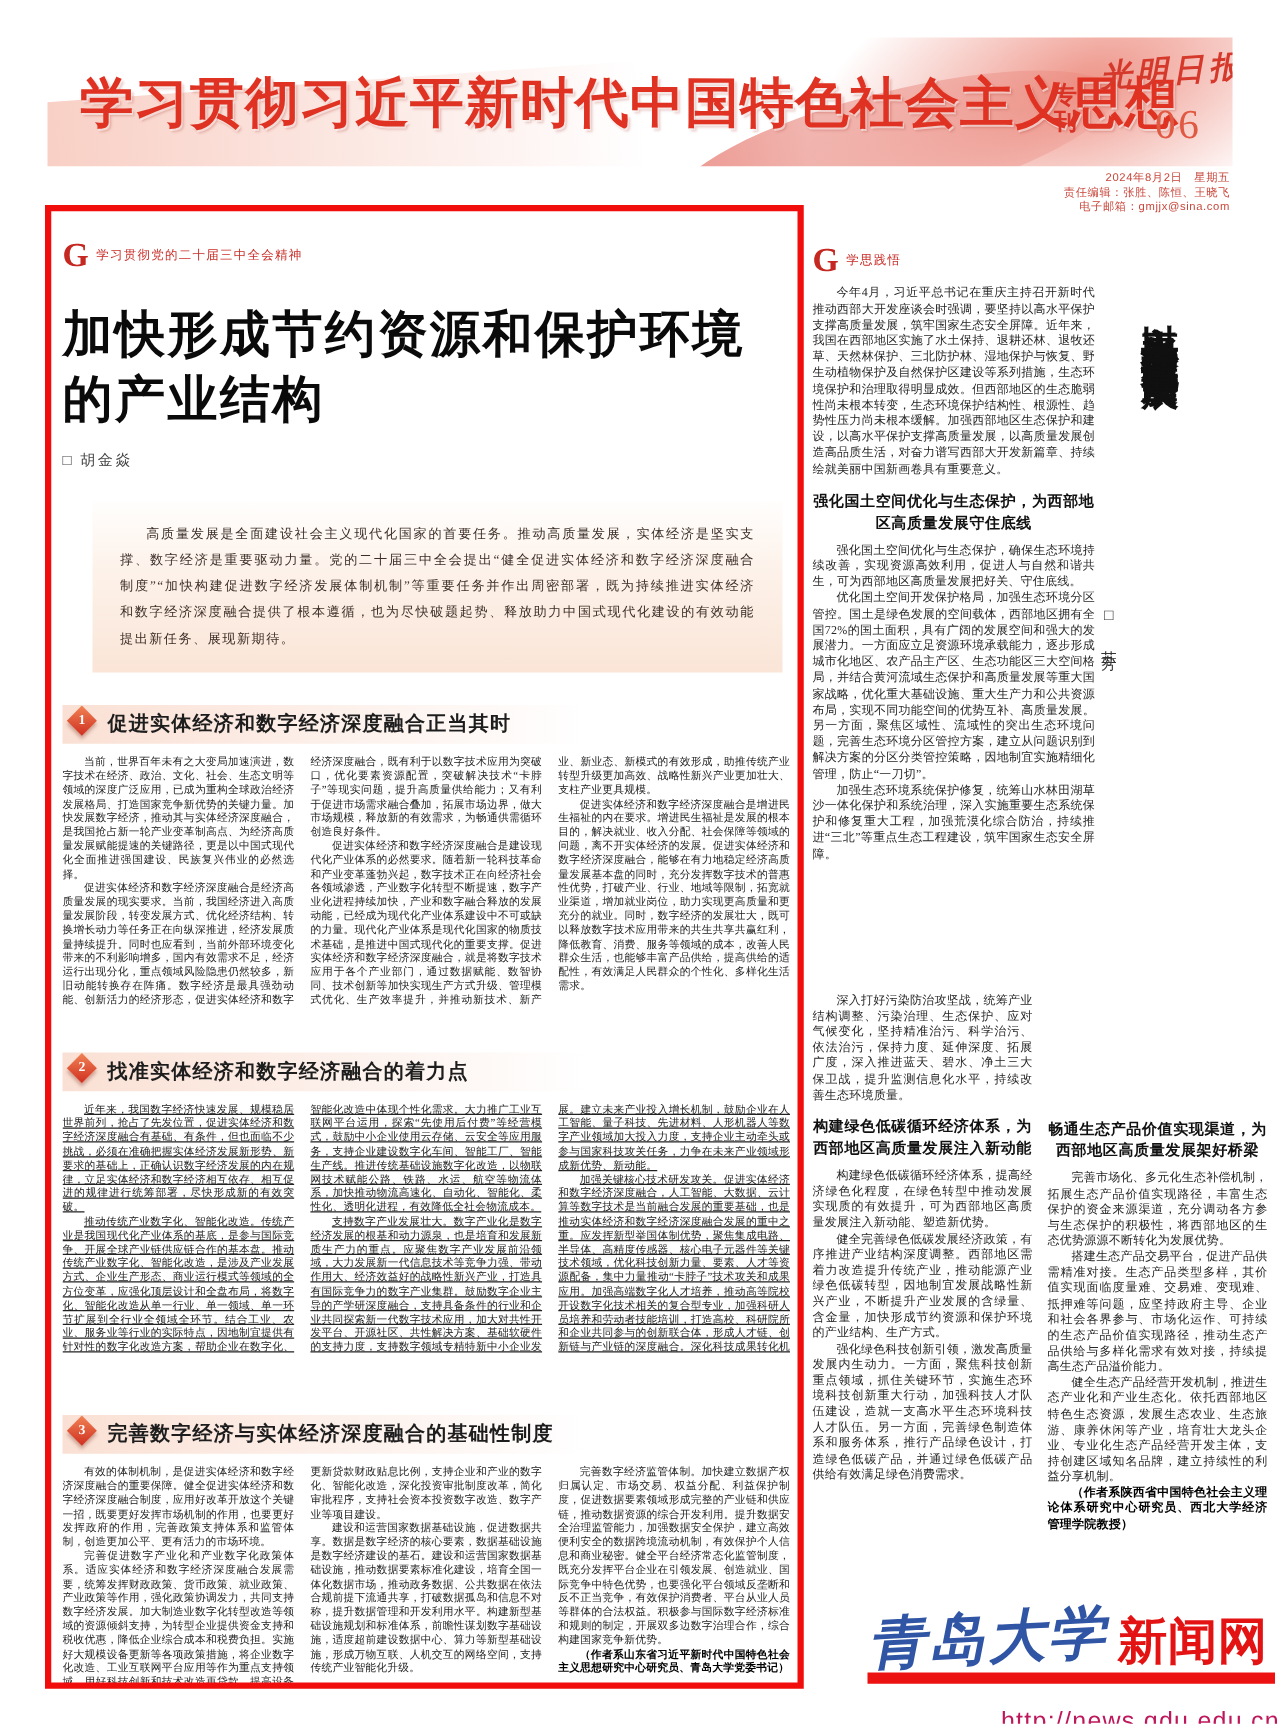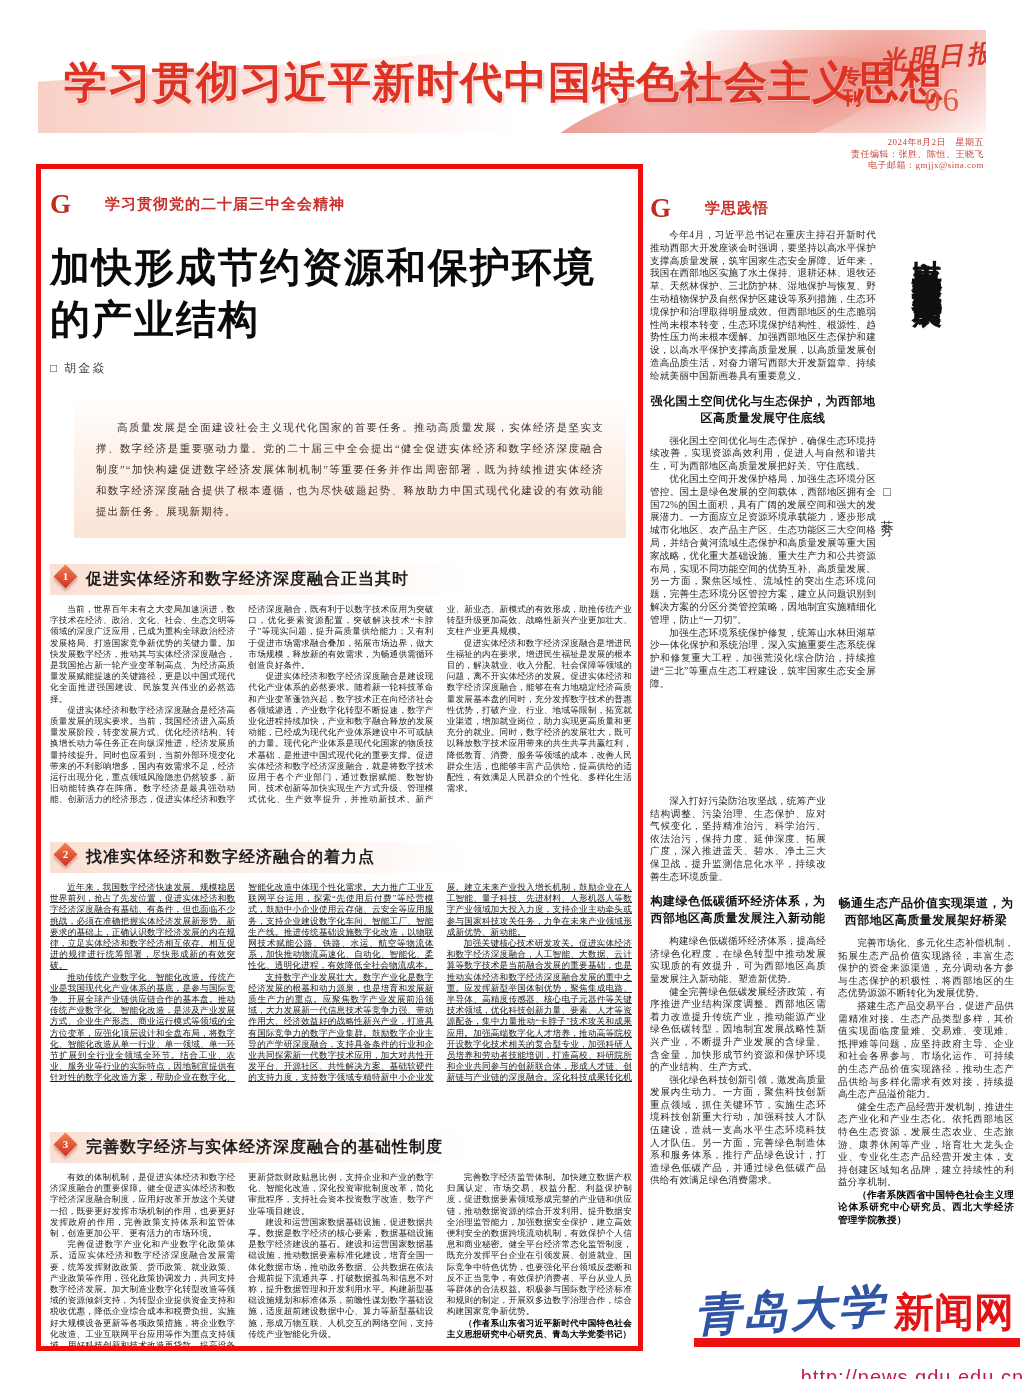--- a/index.html
+++ b/index.html
@@ -32,34 +32,34 @@
     font-weight:900;color:#d93425;word-break:break-all;text-align:center;
   }
   .masthead{
     position:absolute;left:842px;top:10px;font-size:25px;font-weight:bold;font-style:italic;
     color:#d5392b;letter-spacing:4px;transform:rotate(-4deg);white-space:nowrap;
   }
   .pagenum{position:absolute;left:886px;top:52px;font-size:33px;color:#e05a43;letter-spacing:2px;}
   
   .dateblock{
     position:absolute;right:40px;top:137px;text-align:right;color:#c8463a;
-    font-size:9px;line-height:11.5px;letter-spacing:.5px;font-family:Liberation Serif, serif;
+    font-size:9px;line-height:11.5px;letter-spacing:.5px;
   }
   
   .annotation{
     position:absolute;left:36px;top:164px;width:607px;height:1187px;
     border:5px solid #f20d0d;box-sizing:border-box;z-index:30;pointer-events:none;
   }
   
   .label-row{display:flex;align-items:center;gap:6px;}
   .g-icon{
     font-size:27px;line-height:24px;font-weight:bold;color:#c42820;
     font-family:"Liberation Serif",serif;
   }
-  .label-text{font-size:15px;font-weight:bold;color:#c9302a;letter-spacing:1px;margin-left:28px;}
+  .label-text{font-size:10px;font-weight:normal;color:#c9302a;letter-spacing:1px;}
   
   .left-art{position:absolute;left:50px;top:192px;width:582px;z-index:5;}
   .headline{
     margin-top:26px;width:548px;font-size:40px;font-weight:900;line-height:52px;
     color:#0a0a0a;letter-spacing:2px;
   }
   .byline{margin-top:14px;font-size:12px;color:#444;letter-spacing:2px;}
   .abstract{
     margin-top:24px;margin-left:24px;width:508px;padding:16px 22px;
     background:linear-gradient(180deg,#fffefd 0%,#fdf2ea 40%,#fae5d7 100%);

